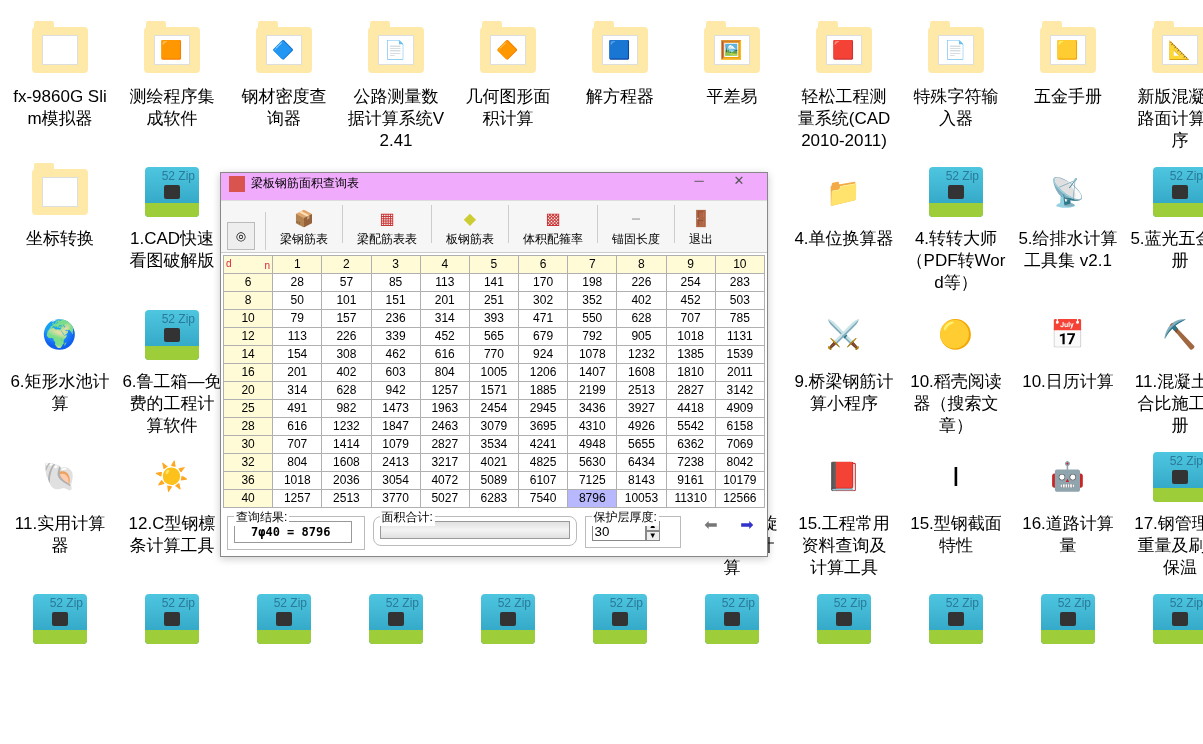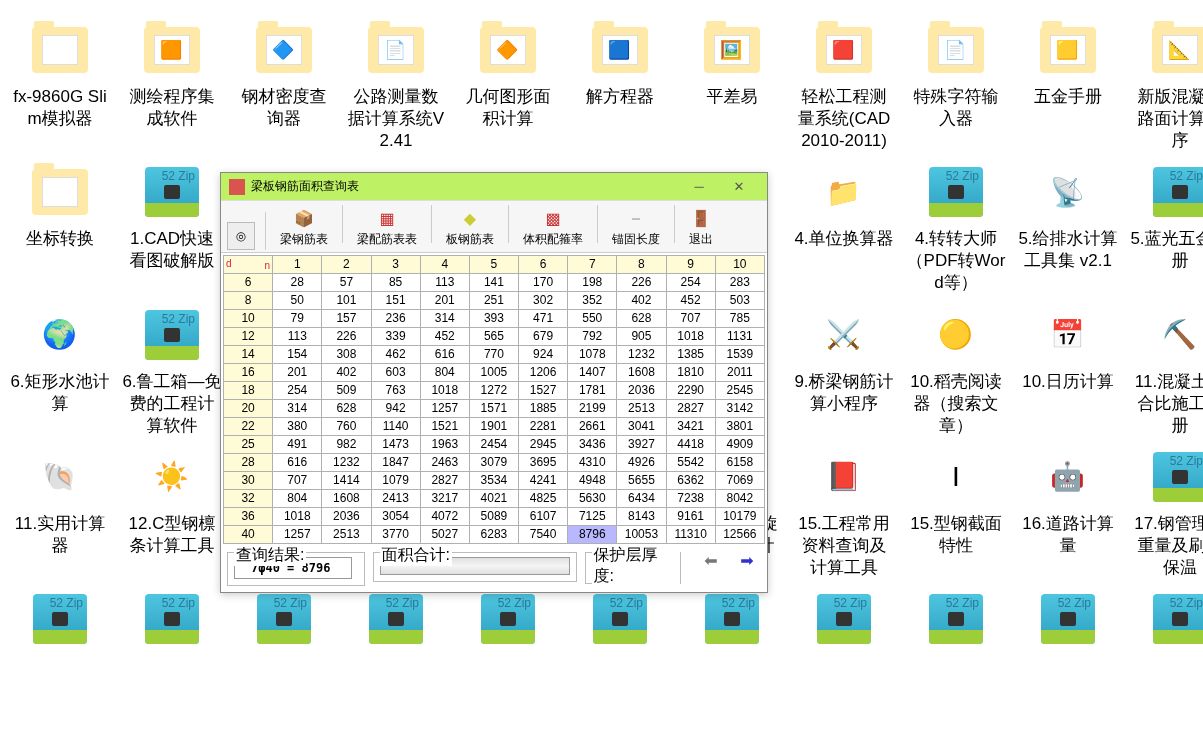--- a/index.html
+++ b/index.html
@@ -18,21 +18,21 @@
 
 .zip { width: 54px; height: 50px; background: linear-gradient(#4fc6e0, #2a9fc0); border-radius: 4px; position: relative; }
 .zip::after { content: ""; position: absolute; bottom: 0; left: 0; right: 0; height: 14px; background: #9dce3a; border-radius: 0 0 4px 4px; }
 .zip-buckle { position:absolute; top:18px; left:50%; transform:translateX(-50%); width:16px; height:14px; background:#333; border-radius:2px;}
 .zip-lbl { position:absolute; top:2px; right:4px; font-size:12px; color:#2a7a99;}
 
 .plain { width:48px; height:48px; background:#fff; display:flex; align-items:center; justify-content:center; font-size:28px;}
 
 
 .dialog { position: absolute; top: 172px; left: 220px; width: 548px; background: #fff; border: 1px solid #888; box-shadow: 0 2px 8px rgba(0,0,0,.2); }
-.titlebar { display: flex; align-items: center; height: 28px; padding: 0 8px; background: #bef264; border-bottom: 1px solid #ddd; }
+.titlebar { display: flex; align-items: flex-end; height: 28px; padding: 8px 8px; background: #f0abfc; border-bottom: 1px solid #ddd; }
 .titlebar-icon { width: 16px; height: 16px; background: #d9534f; margin-right: 6px; }
 .titlebar-text { flex: 1; font-size: 12px; }
 .winbtn { width: 40px; height: 24px; display:flex; align-items:center; justify-content:center; color:#555; font-size:13px; cursor:pointer;}
 
 .toolbar { display: flex; align-items: flex-end; padding: 4px 6px 2px; border-bottom: 1px solid #ccc; background:#f6f6f6; }
 .tbtn { display:flex; flex-direction:column; align-items:center; padding: 2px 10px; cursor:pointer; font-size:12px;}
 .tbtn-icon { width:22px; height:22px; margin-bottom:2px; display:flex; align-items:center; justify-content:center; font-size:16px;}
 .tb-sep { width:1px; height:38px; background:#ccc; margin:0 4px;}
 .tb-small { width:28px; height:28px; border:1px solid #bbb; background:#eee; display:flex; align-items:center; justify-content:center; margin-right:6px; cursor:pointer;}
 
@@ -43,21 +43,21 @@
 table.data td.rowhead { background: #fffbd6; }
 .corner { background: linear-gradient(135deg, #fffbd6 48%, #d24 48%, #d24 52%, #fffbd6 52%); color:#d24; font-size:10px; position:relative;}
 .corner .cd{position:absolute;top:-1px;left:2px;}
 .corner .cn{position:absolute;bottom:-1px;right:2px;}
 .sel-col { background: #b8b8ff; }
 .sel-row { background: #b8b8ff; margin-top: 28px; }
 .sel-cell { background: #b8b8ff; }
 
 .bottom { display:flex; gap:8px; padding:6px; align-items:flex-start; }
 .group { border:1px solid #bbb; padding:4px 6px 6px; position:relative; }
-.group-title { position:absolute; top:-8px; left:6px; background:#fff; padding:0 2px; font-size:16px; }
+.group-title { position:absolute; top:-8px; left:6px; background:#fff; padding:0 2px; font-size:12px; }
 .result-box { width:118px; height:22px; border:1px solid #999; background:#fff; font-family:monospace; display:flex; align-items:center; padding:0 16px; font-weight:bold;}
 .area-bar { width:190px; height:18px; border:1px solid #999; background:linear-gradient(#e0e0e0,#f4f4f4 50%,#e0e0e0); }
 .thick-inp { width:54px; height:20px; border:1px solid #888; padding:0 2px;}
 .spin { display:inline-flex; flex-direction:column;}
 .spin button{width:14px;height:10px;font-size:8px;line-height:8px;border:1px solid #888;background:#eee;padding:0;}
 .navarrows { display:flex; gap:8px; align-items:center; margin-left:8px;}
 .arrow { width:28px; height:16px; display:flex; align-items:center; justify-content:center; font-size:16px; cursor:pointer;}
 </style>
 </head>
 <body>
@@ -537,59 +537,33 @@
             <td>603</td>
             <td>804</td>
             <td>1005</td>
             <td>1206</td>
             <td>1407</td>
             <td>1608</td>
             <td>1810</td>
             <td>2011</td>
           </tr>
           <tr>
-            <td class="rowhead">18</td>
-            <td>254</td>
-            <td>509</td>
-            <td>763</td>
-            <td>1018</td>
-            <td>1272</td>
-            <td>1527</td>
-            <td>1781</td>
-            <td>2036</td>
-            <td>2290</td>
-            <td>2545</td>
-          </tr>
-          <tr>
             <td class="rowhead">20</td>
             <td>314</td>
             <td>628</td>
             <td>942</td>
             <td>1257</td>
             <td>1571</td>
             <td>1885</td>
             <td>2199</td>
             <td>2513</td>
             <td>2827</td>
             <td>3142</td>
           </tr>
           <tr>
-            <td class="rowhead">22</td>
-            <td>380</td>
-            <td>760</td>
-            <td>1140</td>
-            <td>1521</td>
-            <td>1901</td>
-            <td>2281</td>
-            <td>2661</td>
-            <td>3041</td>
-            <td>3421</td>
-            <td>3801</td>
-          </tr>
-          <tr>
             <td class="rowhead">25</td>
             <td>491</td>
             <td>982</td>
             <td>1473</td>
             <td>1963</td>
             <td>2454</td>
             <td>2945</td>
             <td>3436</td>
             <td>3927</td>
             <td>4418</td>
@@ -661,21 +635,21 @@
             <td>12566</td>
           </tr>
         </tbody>
     </table>
   </div>
   <div class="bottom">
     <div class="group" style="width:140px;">
       <div class="group-title">查询结果:</div>
       <div class="result-box">7φ40 = 8796</div>
     </div>
-    <div class="group" style="width:204px;">
+    <div class="group" style="width:204px;border-radius:8px;">
       <div class="group-title">面积合计:</div>
       <div class="area-bar"></div>
     </div>
     <div class="group" style="width:98px;">
       <div class="group-title">保护层厚度:</div>
       <div style="display:flex;align-items:center;">
         <input class="thick-inp" value="30" style="">
         <div class="spin">
           <button>▲</button>
           <button>▼</button>

